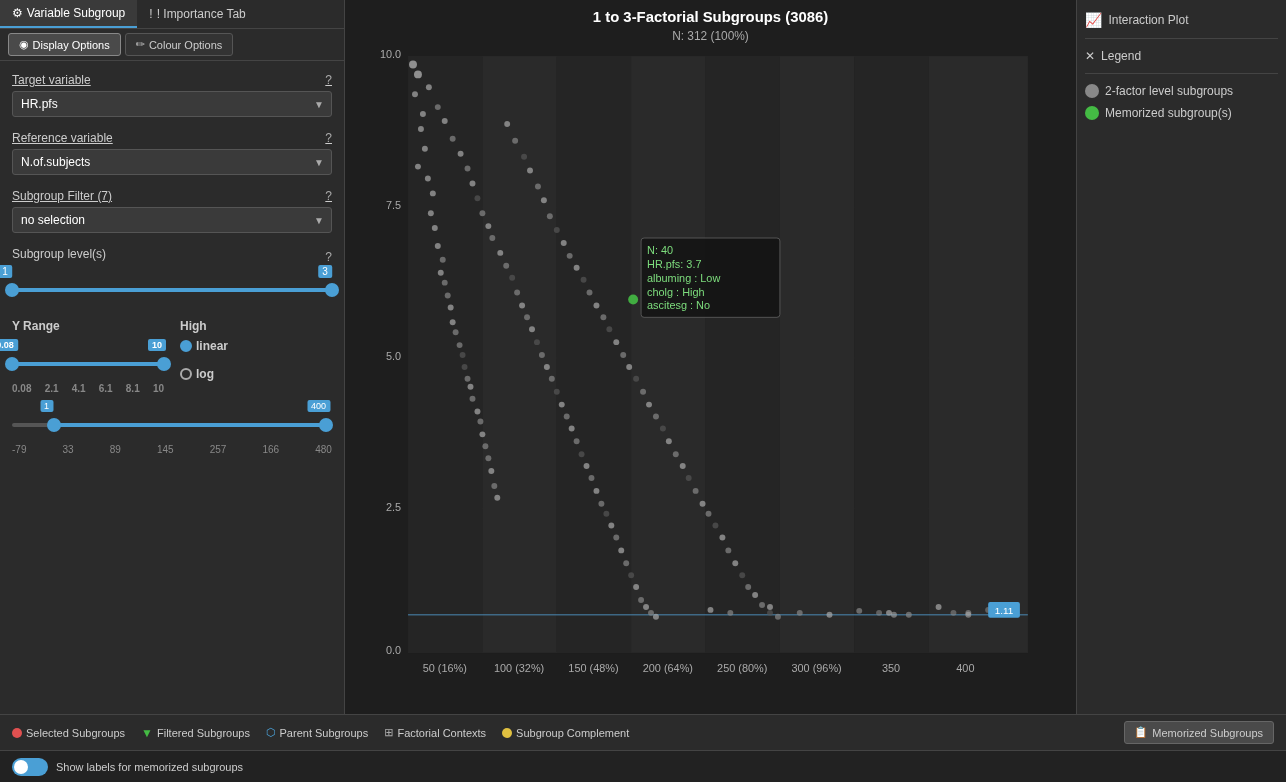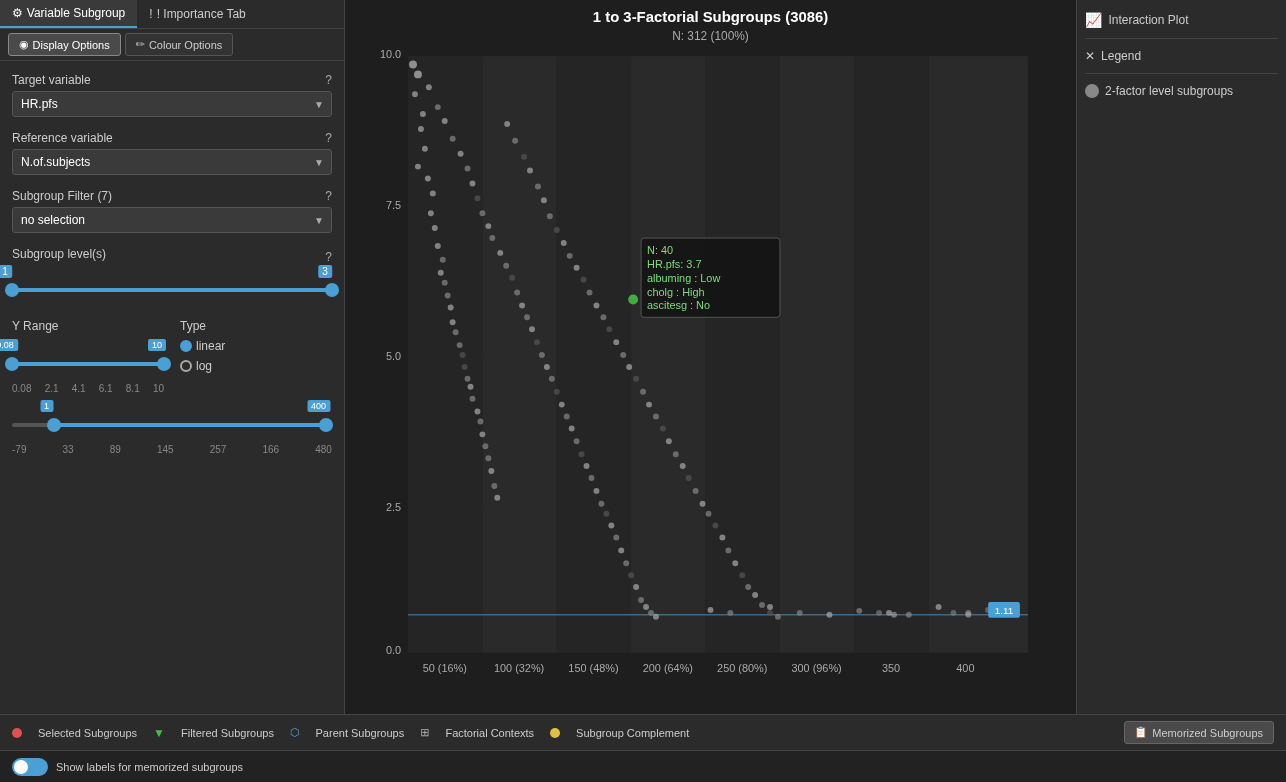--- a/index.html
+++ b/index.html
@@ -13,21 +13,21 @@
     .tab-row { display: flex; background: #2b2b2b; border-bottom: 1px solid #444; }
     .tab-btn { padding: 6px 12px; font-size: 12px; cursor: pointer; border: none; background: transparent; color: #ccc; display: flex; align-items: center; gap: 4px; }
     .tab-btn.active { background: #3a3a3a; color: #fff; border-bottom: 2px solid #4a9fd5; }
 
     .sub-tab-row { display: flex; background: #2b2b2b; border-bottom: 1px solid #444; padding: 4px 8px; gap: 4px; }
     .sub-tab-btn { padding: 4px 10px; font-size: 11px; cursor: pointer; border: 1px solid #555; border-radius: 3px; background: #333; color: #ccc; display: flex; align-items: center; gap: 4px; }
     .sub-tab-btn.active { background: #4a4a4a; color: #fff; border-color: #888; }
 
     .panel-content { padding: 12px; flex: 1; overflow-y: auto; }
 
-    .form-group { margin-bottom: 14px; }
+    .form-group { margin-bottom: 14px; text-decoration: underline; }
     .form-label { font-size: 12px; color: #ccc; margin-bottom: 4px; display: flex; align-items: center; justify-content: space-between; }
     .help-btn { color: #aaa; cursor: pointer; font-size: 12px; }
 
     .select-wrapper { position: relative; }
     .form-select { width: 100%; padding: 5px 24px 5px 8px; background: #3a3a3a; border: 1px solid #555; color: #fff; border-radius: 3px; font-size: 12px; appearance: none; cursor: pointer; }
     .select-arrow { position: absolute; right: 8px; top: 50%; transform: translateY(-50%); color: #aaa; pointer-events: none; font-size: 10px; }
 
     
     .slider-section { margin-bottom: 14px; text-align: right; }
     .slider-label { font-size: 12px; color: #ccc; margin-bottom: 6px; }
@@ -55,21 +55,21 @@
     .legend-divider { border: none; border-top: 1px solid #444; margin: 6px 0; }
 
     .legend-dot { width: 14px; height: 14px; border-radius: 50%; flex-shrink: 0; }
     .legend-dot-light { background: #c0c0c0; }
     .legend-dot-medium { background: #888; }
     .legend-dot-dark { background: #555; }
     .legend-dot-green { background: #44bb44; }
 
     
     .bottom-bar { height: 36px; background: #2b2b2b; border-top: 1px solid #444; display: flex; align-items: center; padding: 0 12px; gap: 16px; flex-shrink: 0; }
-    .bottom-item { display: flex; align-items: center; gap: 16px; font-size: 11px; color: #ccc; cursor: pointer; }
+    .bottom-item { display: flex; align-items: center; gap: 4px; font-size: 11px; color: #ccc; cursor: pointer; }
     .dot-red { width: 10px; height: 10px; border-radius: 50%; background: #e05050; flex-shrink: 0; }
     .dot-green-tri { color: #44bb44; font-size: 12px; }
     .dot-yellow { width: 10px; height: 10px; border-radius: 50%; background: #e0c040; flex-shrink: 0; }
 
     .memorized-btn { background: #4a4a4a; border: 1px solid #666; color: #ccc; padding: 4px 10px; border-radius: 3px; cursor: pointer; font-size: 11px; display: flex; align-items: center; gap: 4px; margin-left: auto; }
 
     
     .toggle-row { height: 32px; background: #222; border-top: 1px solid #444; display: flex; align-items: center; padding: 0 12px; gap: 8px; flex-shrink: 0; }
     .toggle-switch { position: relative; width: 36px; height: 18px; }
     .toggle-input { opacity: 0; width: 0; height: 0; }
@@ -159,21 +159,21 @@
           <div class="slider-fill" style="left:0%;width:100%;"></div>
           <div class="slider-handle" style="left:0%;">
             <div class="slider-badge" style="top:-18px;background:#4a9fd5;">1</div>
           </div>
           <div class="slider-handle" style="left:100%;">
             <div class="slider-badge" style="top:-18px;background:#4a9fd5;">3</div>
           </div>
         </div>
       </div>
 
-      <div class="inline-group" style="margin-bottom:2px;">
+      <div class="inline-group" style="margin-bottom:2px;font-weight:bold;">
         <div>
           <div class="slider-label">Y Range</div>
           <div class="slider-container" style="margin-top:16px;">
             <div class="slider-track"></div>
             <div class="slider-fill" style="left:0%;width:100%;"></div>
             <div class="slider-handle" style="left:0%;">
               <div class="slider-badge" style="background:#4a9fd5;font-size:9px;">0.08</div>
             </div>
             <div class="slider-handle" style="left:100%;">
               <div class="slider-badge" style="background:#4a9fd5;font-size:9px;">10</div>
@@ -182,22 +182,22 @@
           <div class="slider-ticks">
             <span>0.08</span>
             <span>2.1</span>
             <span>4.1</span>
             <span>6.1</span>
             <span>8.1</span>
             <span>10</span>
           </div>
         </div>
         <div style="min-width:80px;">
-          <div class="slider-label">Type</div>
-          <div class="radio-group" style="flex-direction:column;gap:6px;margin-top:4px;">
+          <div class="slider-label">High</div>
+          <div class="radio-group" style="flex-direction:column;gap:14px;margin-top:4px;">
             <label class="radio-item">
               <div class="radio-circle checked"></div>
               <span>linear</span>
             </label>
             <label class="radio-item">
               <div class="radio-circle"></div>
               <span>log</span>
             </label>
           </div>
         </div>
@@ -427,20 +427,24 @@
     <hr class="legend-divider">
     <div class="right-panel-item">
       <span style="color:#ccc;">✕</span>
       <span>Legend</span>
     </div>
     <hr class="legend-divider">
     <div class="right-panel-item">
       <div class="legend-dot legend-dot-medium"></div>
       <span>2-factor level subgroups</span>
     </div>
+    <div class="right-panel-item">
+      <div class="legend-dot legend-dot-green"></div>
+      <span>Memorized subgroup(s)</span>
+    </div>
   </div>
 </div>
 
 <div class="bottom-bar">
   <div class="bottom-item">
     <div class="dot-red"></div>
     <span>Selected Subgroups</span>
   </div>
   <div class="bottom-item">
     <span class="dot-green-tri">▼</span>

